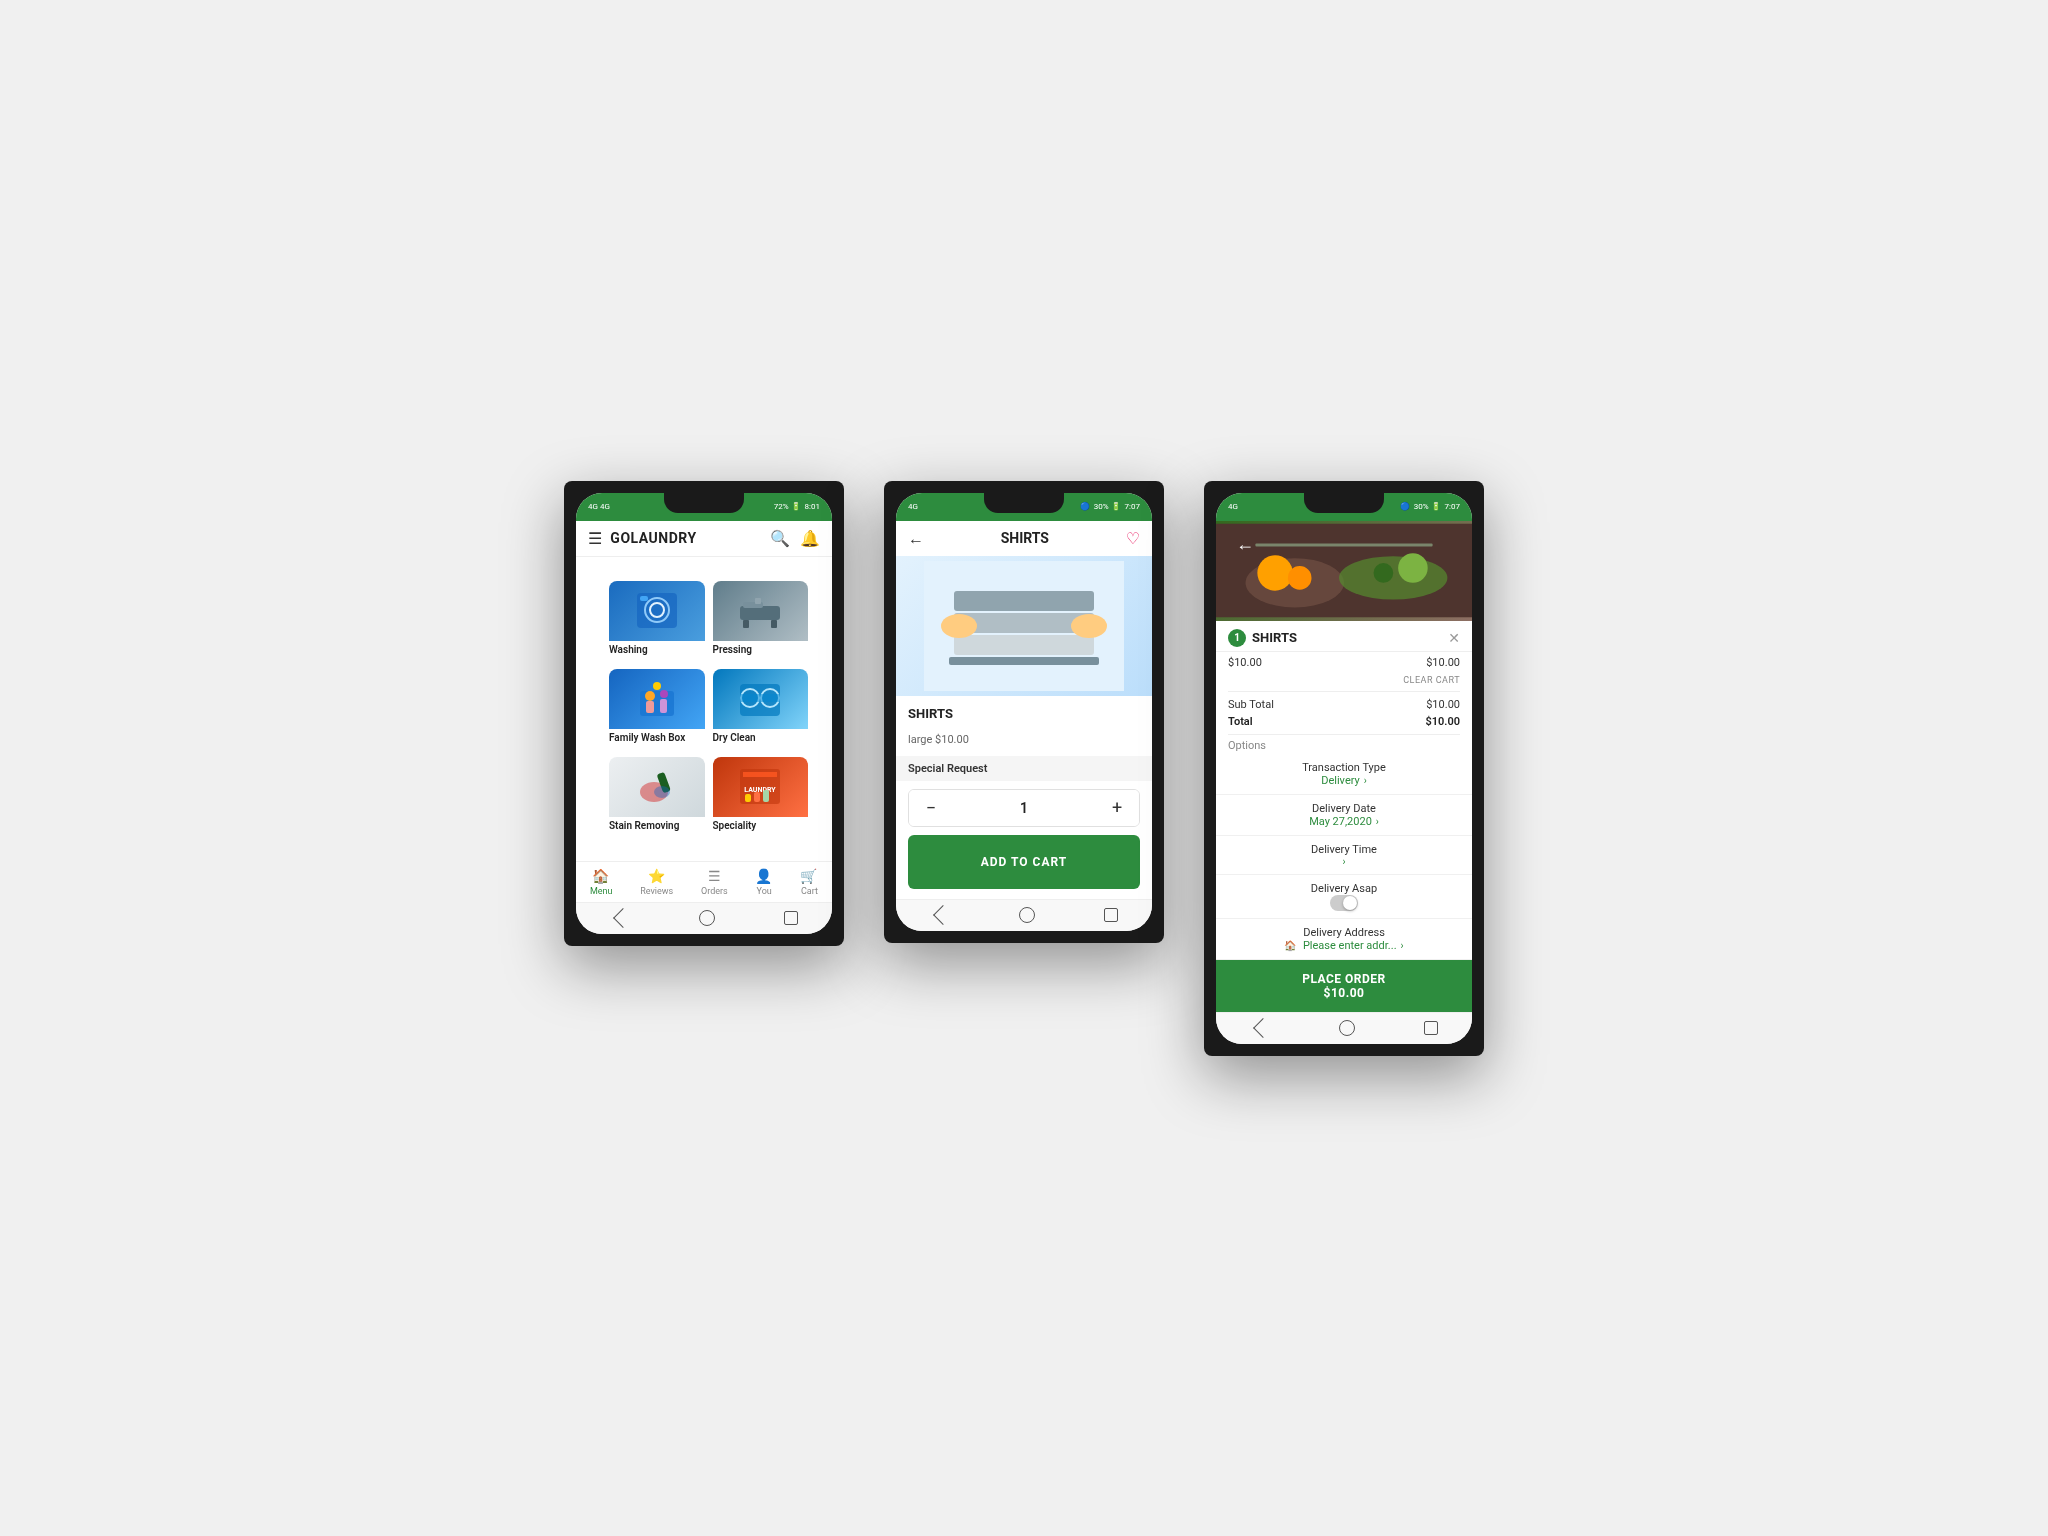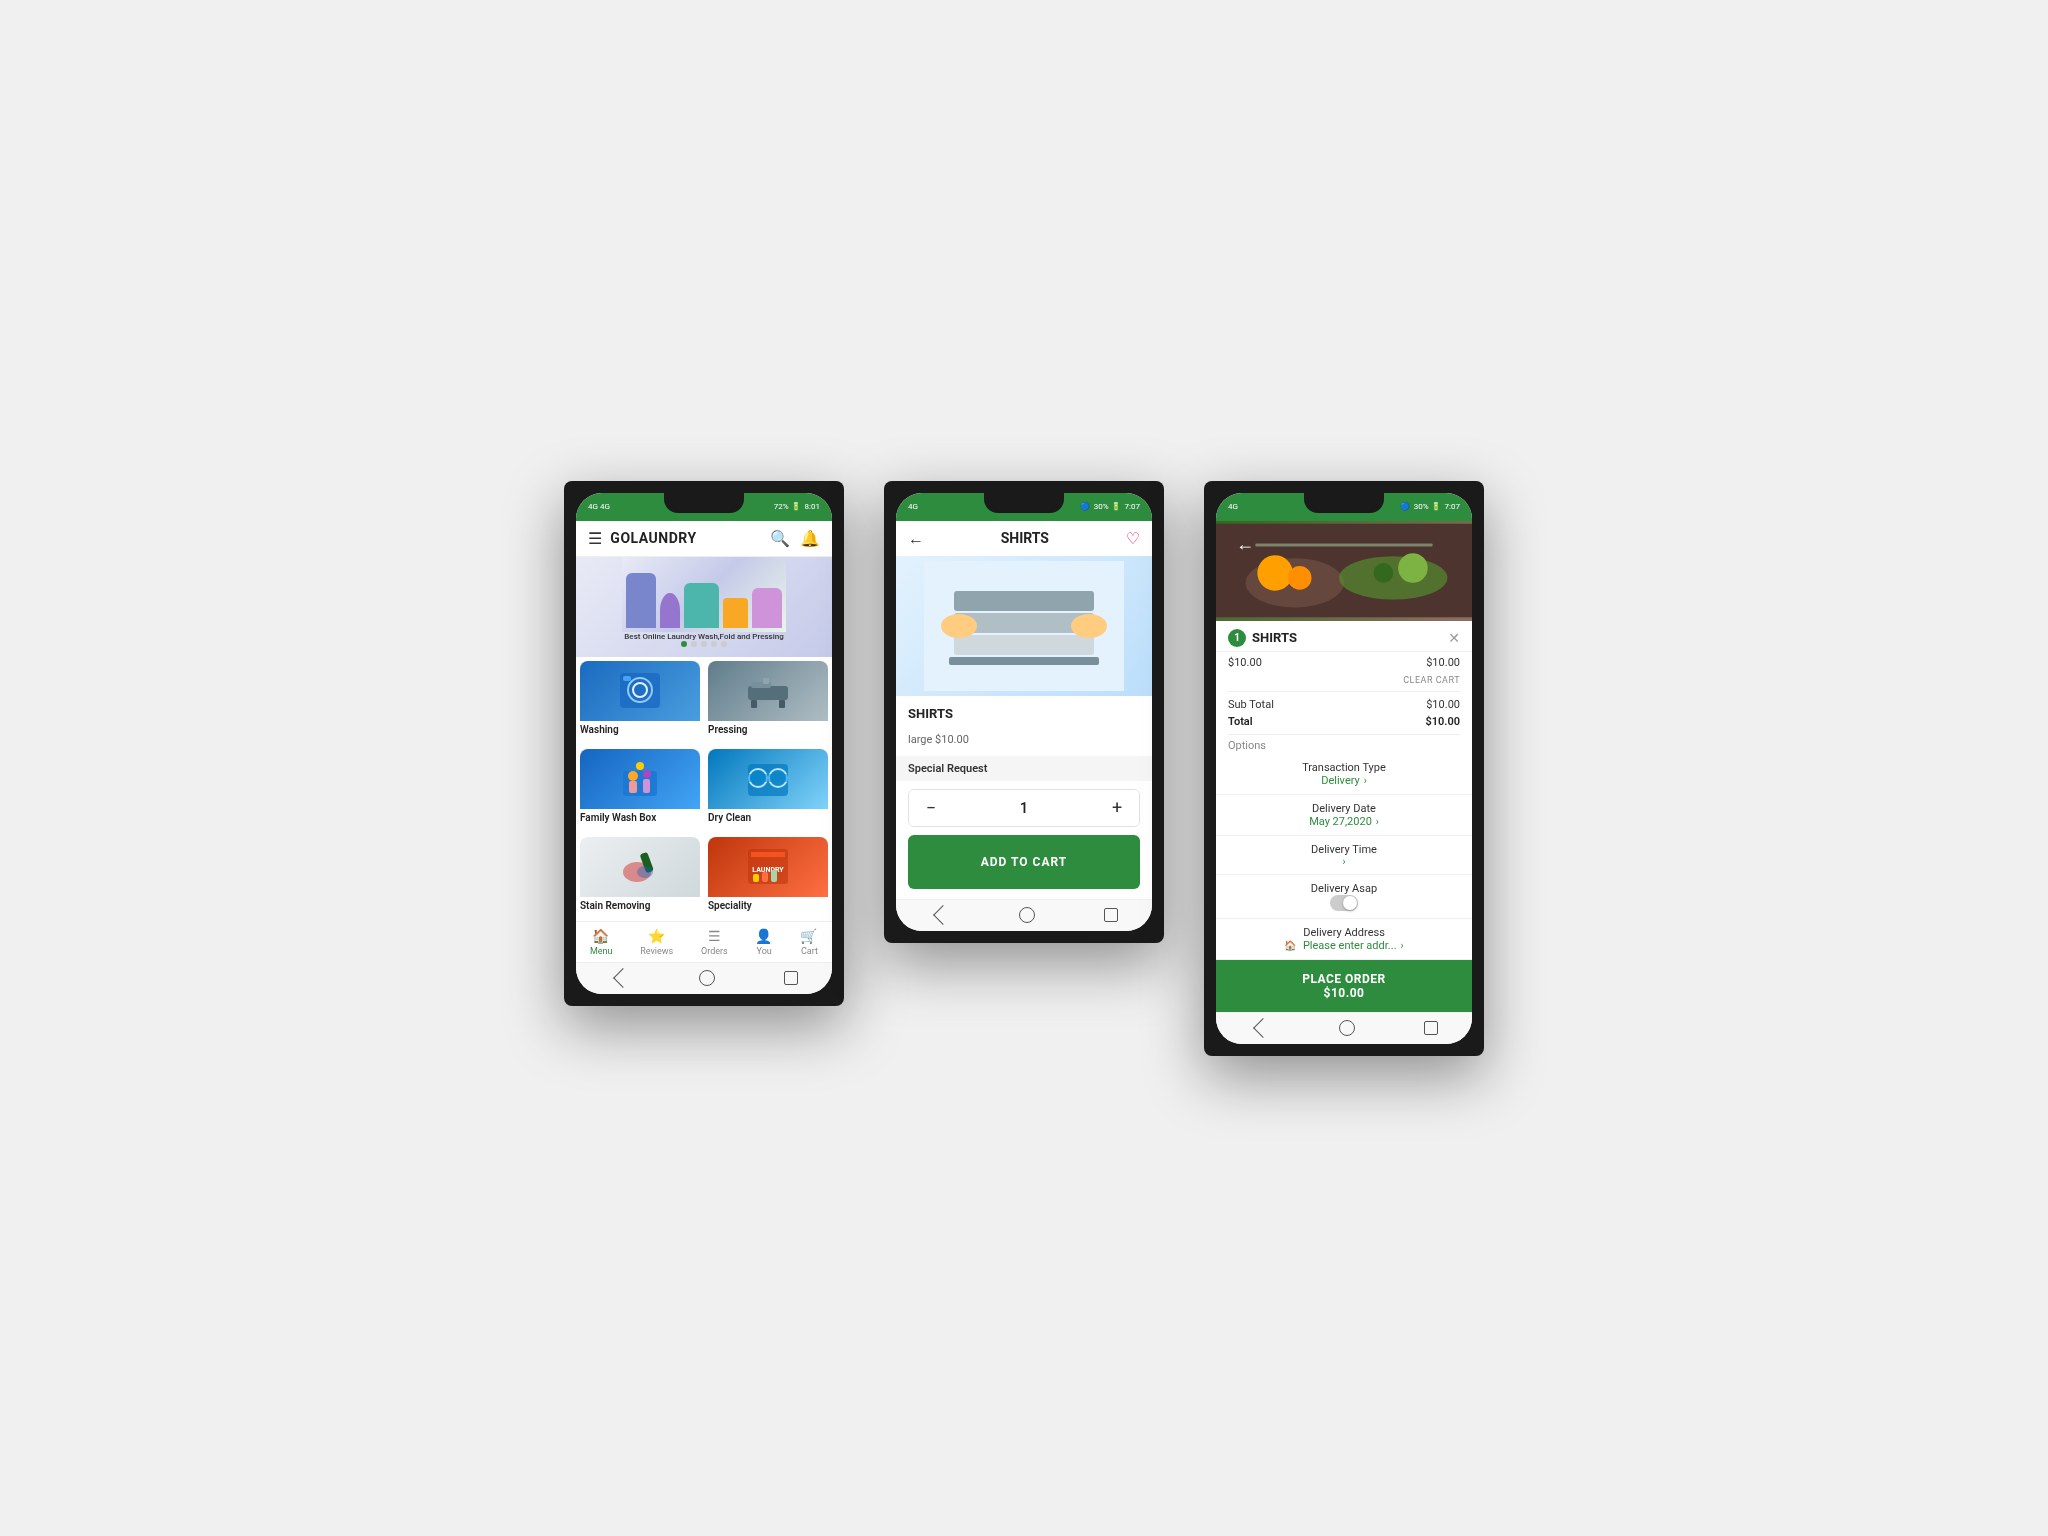--- a/index.html
+++ b/index.html
@@ -102,21 +102,21 @@
       display: flex;
       flex-direction: column;
       align-items: center;
       justify-content: flex-end;
       padding-bottom: 6px;
     }
     .banner-text { font-size: 8px; color: #333; text-align: center; font-weight: 500; }
     .banner-dots { display: flex; gap: 4px; margin-bottom: 4px; }
     .dot { width: 6px; height: 6px; border-radius: 50%; background: #ccc; }
     .dot.active { background: #2d8c3e; }
-    .grid-section { padding: 4px; }
+    .grid-section { padding: 24px; margin-left: 9px; }
     .grid-2 { display: grid; grid-template-columns: 1fr 1fr; gap: 8px; }
     .grid-item {
       border-radius: 8px;
       overflow: hidden;
       position: relative;
     }
     .grid-img {
       width: 100%;
       height: 60px;
       display: flex;
@@ -402,37 +402,20 @@
         <div style="display:flex;align-items:center;gap:8px;">
           <span style="font-size:16px;color:#333;">☰</span>
           <span class="p1-logo">GOLAUNDRY</span>
         </div>
         <div class="p1-header-icons">
           <span>🔍</span>
           <span>🔔</span>
         </div>
       </div>
 
-      <div class="banner">
-        <div class="banner-illustration">
-          <div class="banner-shape1"></div>
-          <div class="banner-shape2"></div>
-          <div class="banner-shape3"></div>
-          <div class="banner-shape4"></div>
-          <div class="banner-shape1" style="height:40px;background:#ce93d8;"></div>
-        </div>
-        <div class="banner-text">Best Online Laundry Wash,Fold and Pressing</div>
-        <div class="banner-dots">
-          <div class="dot active"></div>
-          <div class="dot"></div>
-          <div class="dot"></div>
-          <div class="dot"></div>
-          <div class="dot"></div>
-        </div>
-      </div>
 
       <div class="grid-section">
         <div class="grid-2">
 
           <div class="grid-item">
             <div class="grid-img washing-scene">
               <svg width="50" height="45" viewBox="0 0 50 45">
                 <rect x="5" y="5" width="40" height="35" rx="4" fill="#1565C0" opacity="0.7"></rect>
                 <circle cx="25" cy="22" r="12" fill="none" stroke="#90CAF9" stroke-width="2"></circle>
                 <circle cx="25" cy="22" r="7" fill="none" stroke="#E3F2FD" stroke-width="2"></circle>

